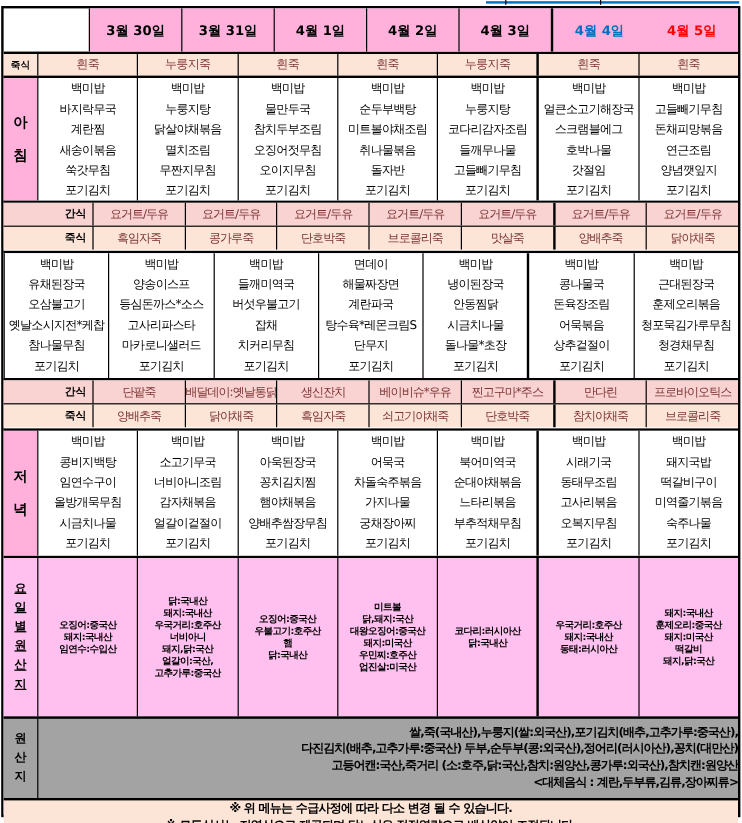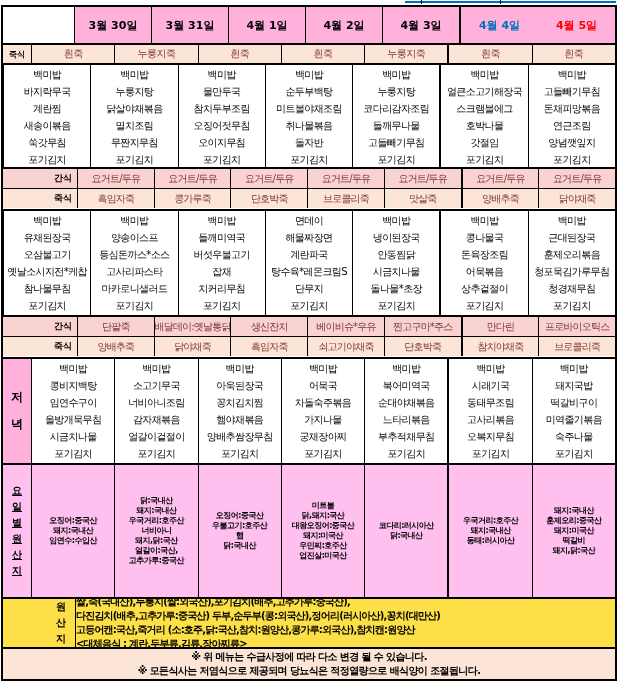--- a/index.html
+++ b/index.html
@@ -36,23 +36,23 @@
   .subrow{display:flex;height:19px;background:#F9D2D2;}
   .subrow.low{height:20px;border-top:1px solid #000;background:#FCE4D6;}
   .subrow .labelcell{font-size:9px;white-space:nowrap;margin-left:46px;}
   .subrow .cells>div{display:flex;align-items:center;justify-content:center;font-size:10px;color:#7B3333;letter-spacing:-0.8px;white-space:nowrap;}
   
   .odband{height:134px;background:#FFC0F0;}
   .odband .labelcell{font-size:10px;line-height:16px;text-decoration:underline;}
   .odband .cells>div{display:flex;flex-direction:column;align-items:center;justify-content:center;}
   .odline{font-size:8px;font-weight:bold;line-height:10px;letter-spacing:-0.5px;white-space:nowrap;color:#000;}
   
-  .obband{height:50px;background:#fde047;padding-left:44px;}
+  .obband{height:68px;background:#a3a3a3;}
   .obband .labelcell{font-size:10px;line-height:16px;}
-  .obcell{flex:1;border-left:1px solid #000;display:flex;flex-direction:column;align-items:flex-start;justify-content:center;}
+  .obcell{flex:1;border-left:1px solid #000;display:flex;flex-direction:column;align-items:flex-end;justify-content:center;}
   .obline{font-size:10px;font-weight:bold;line-height:14px;letter-spacing:-0.8px;white-space:nowrap;color:#000;}
   
   .fband{height:32px;background:#FCE4D6;}
   .fcell{flex:1;display:flex;flex-direction:column;align-items:center;justify-content:center;}
   .fline{font-size:10px;font-weight:bold;line-height:14px;letter-spacing:-0.6px;white-space:nowrap;color:#000;}
 </style>
 </head>
 <body>
 
 <div class="sheet">
@@ -87,20 +87,23 @@
           <div>누룽지죽</div>
           <div>흰죽</div>
           <div>흰죽</div>
           <div>누룽지죽</div>
           <div>흰죽</div>
           <div>흰죽</div>
         </div>
     </div>
 
     <div class="band mband b104">
+      <div class="labelcell">
+          <span class="stack">아침</span>
+        </div>
       <div class="cells">
 
       <div>
 
         <div class="mline">백미밥</div>
             <div class="mline">바지락무국</div>
             <div class="mline">계란찜</div>
             <div class="mline">새송이볶음</div>
             <div class="mline">쑥갓무침</div>
             <div class="mline">포기김치</div>

